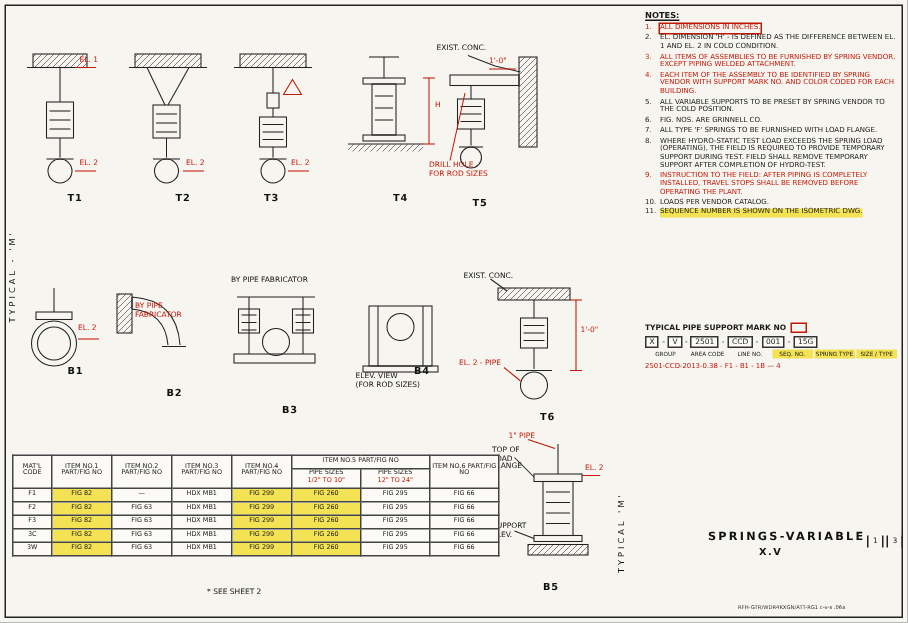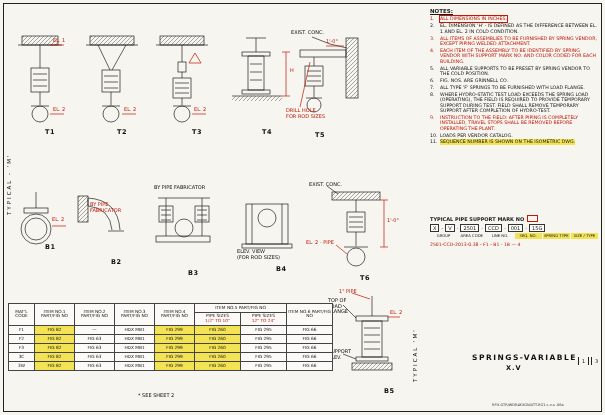--- a/index.html
+++ b/index.html
@@ -207,29 +207,29 @@
         <line x1="343" y1="354" x2="356" y2="359"></line>
         <line x1="352" y1="293" x2="370" y2="299" stroke="#c21807"></line>
         <line x1="388" y1="317" x2="400" y2="317" stroke="#c21807"></line>
       </g>
 
     </g>
   </svg>
 
   <div class="lbl dlabel" style="left:30px;top:129px">T1</div>
   <div class="lbl dlabel" style="left:102px;top:129px">T2</div>
-  <div class="lbl dlabel" style="left:177px;top:129px">T3</div>
+  <div class="lbl dlabel" style="left:161px;top:129px">T3</div>
   <div class="lbl dlabel" style="left:247px;top:129px">T4</div>
   <div class="lbl dlabel" style="left:300px;top:132px">T5</div>
   <div class="lbl dlabel" style="left:30px;top:244px">B1</div>
   <div class="lbl dlabel" style="left:96px;top:259px">B2</div>
   <div class="lbl dlabel" style="left:173px;top:270px">B3</div>
-  <div class="lbl dlabel" style="left:261px;top:266px">B4</div>
+  <div class="lbl dlabel" style="left:261px;top:244px">B4</div>
   <div class="lbl dlabel" style="left:345px;top:275px">T6</div>
-  <div class="lbl dlabel" style="left:369px;top:388px">B5</div>
+  <div class="lbl dlabel" style="left:347px;top:388px">B5</div>
 
   <div class="lbl red" style="left:53px;top:38px">EL. 1</div>
   <div class="lbl red" style="left:53px;top:107px">EL. 2</div>
   <div class="lbl red" style="left:124px;top:107px">EL. 2</div>
   <div class="lbl red" style="left:194px;top:107px">EL. 2</div>
   <div class="lbl red" style="left:290px;top:68px">H</div>
   <div class="lbl" style="left:291px;top:30px">EXIST. CONC.</div>
   <div class="lbl red" style="left:326px;top:39px">1'-0"</div>
   <div class="lbl red" style="left:286px;top:108px">DRILL HOLE</div>
   <div class="lbl red" style="left:286px;top:114px">FOR ROD SIZES</div>

